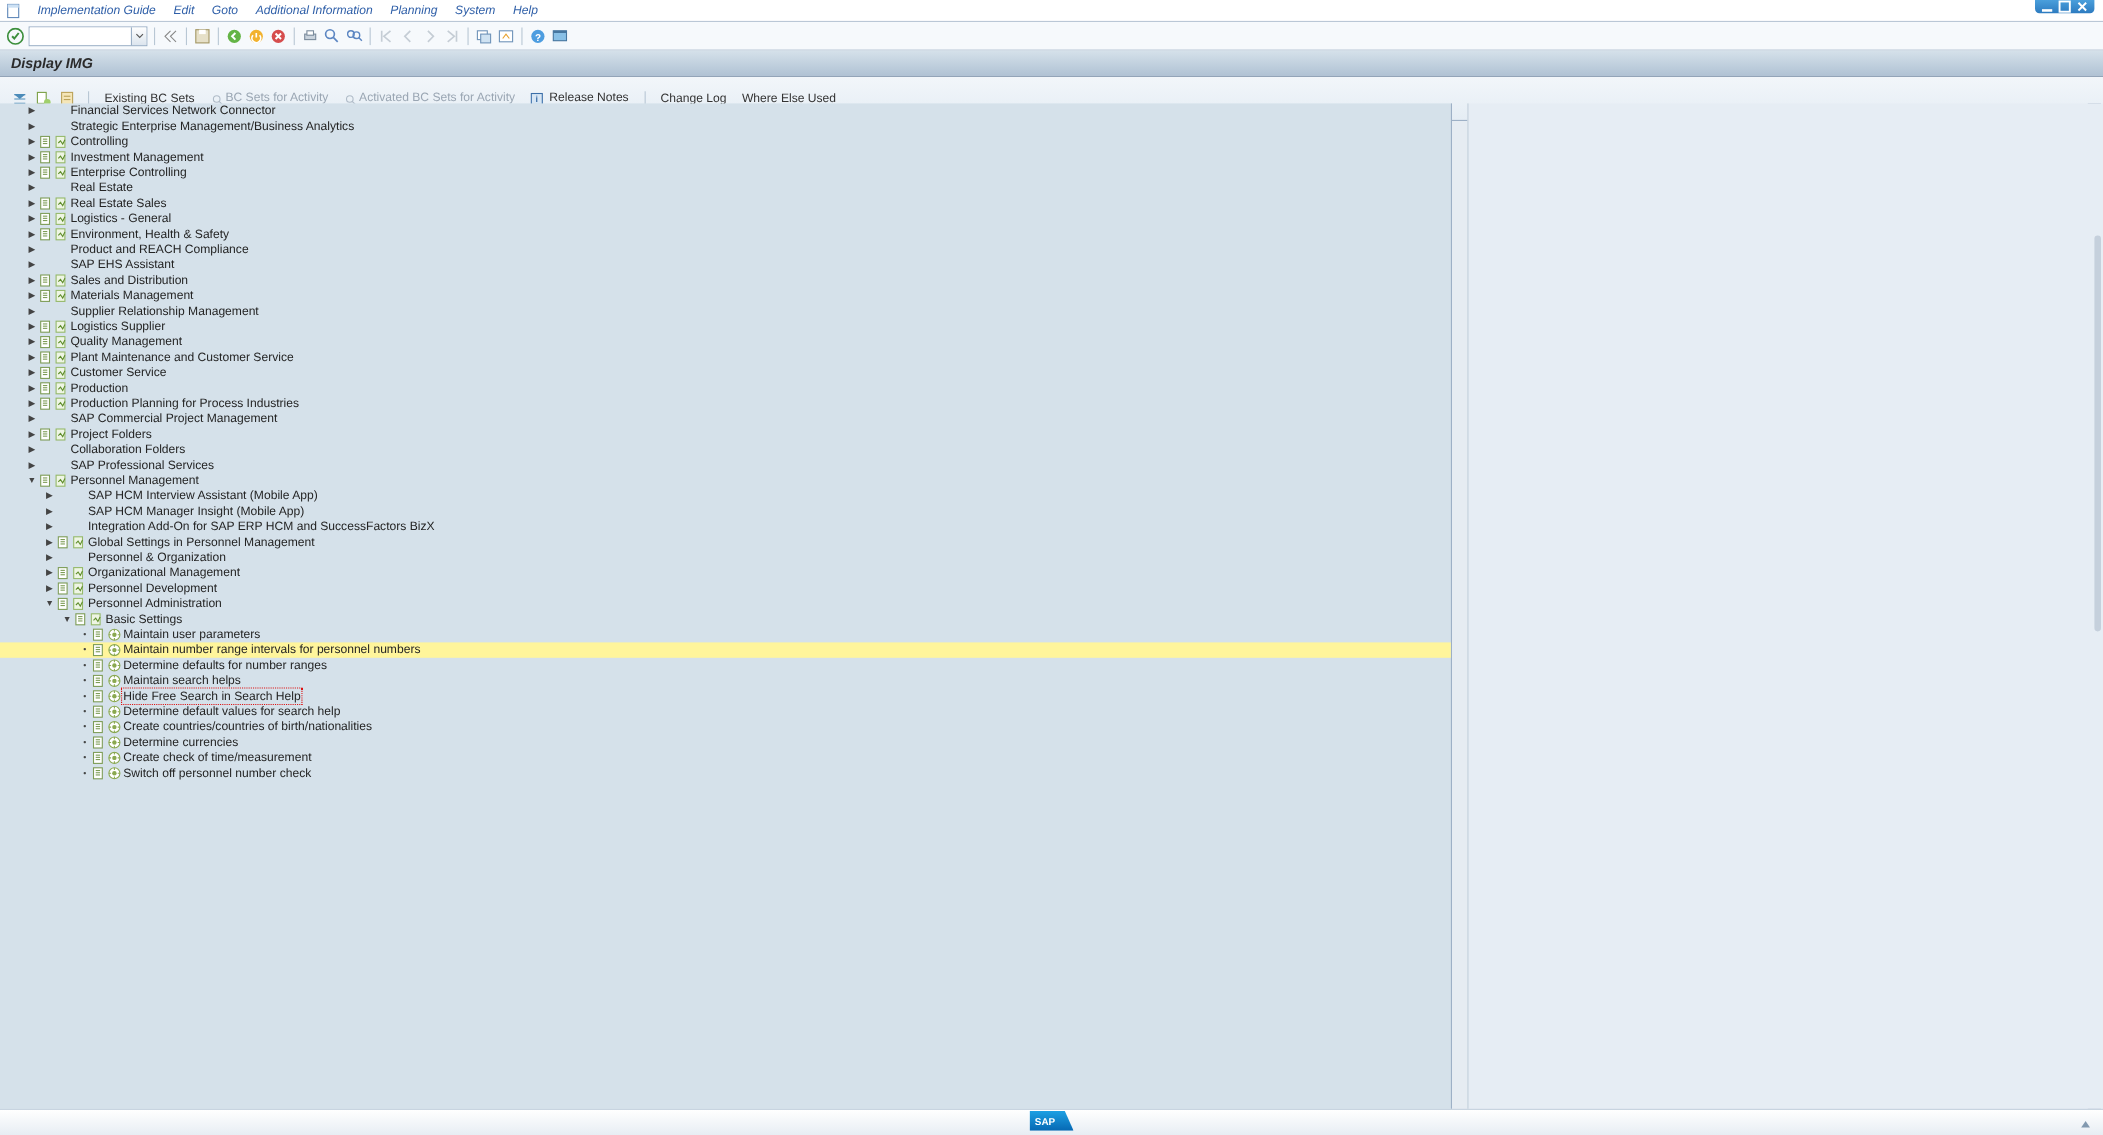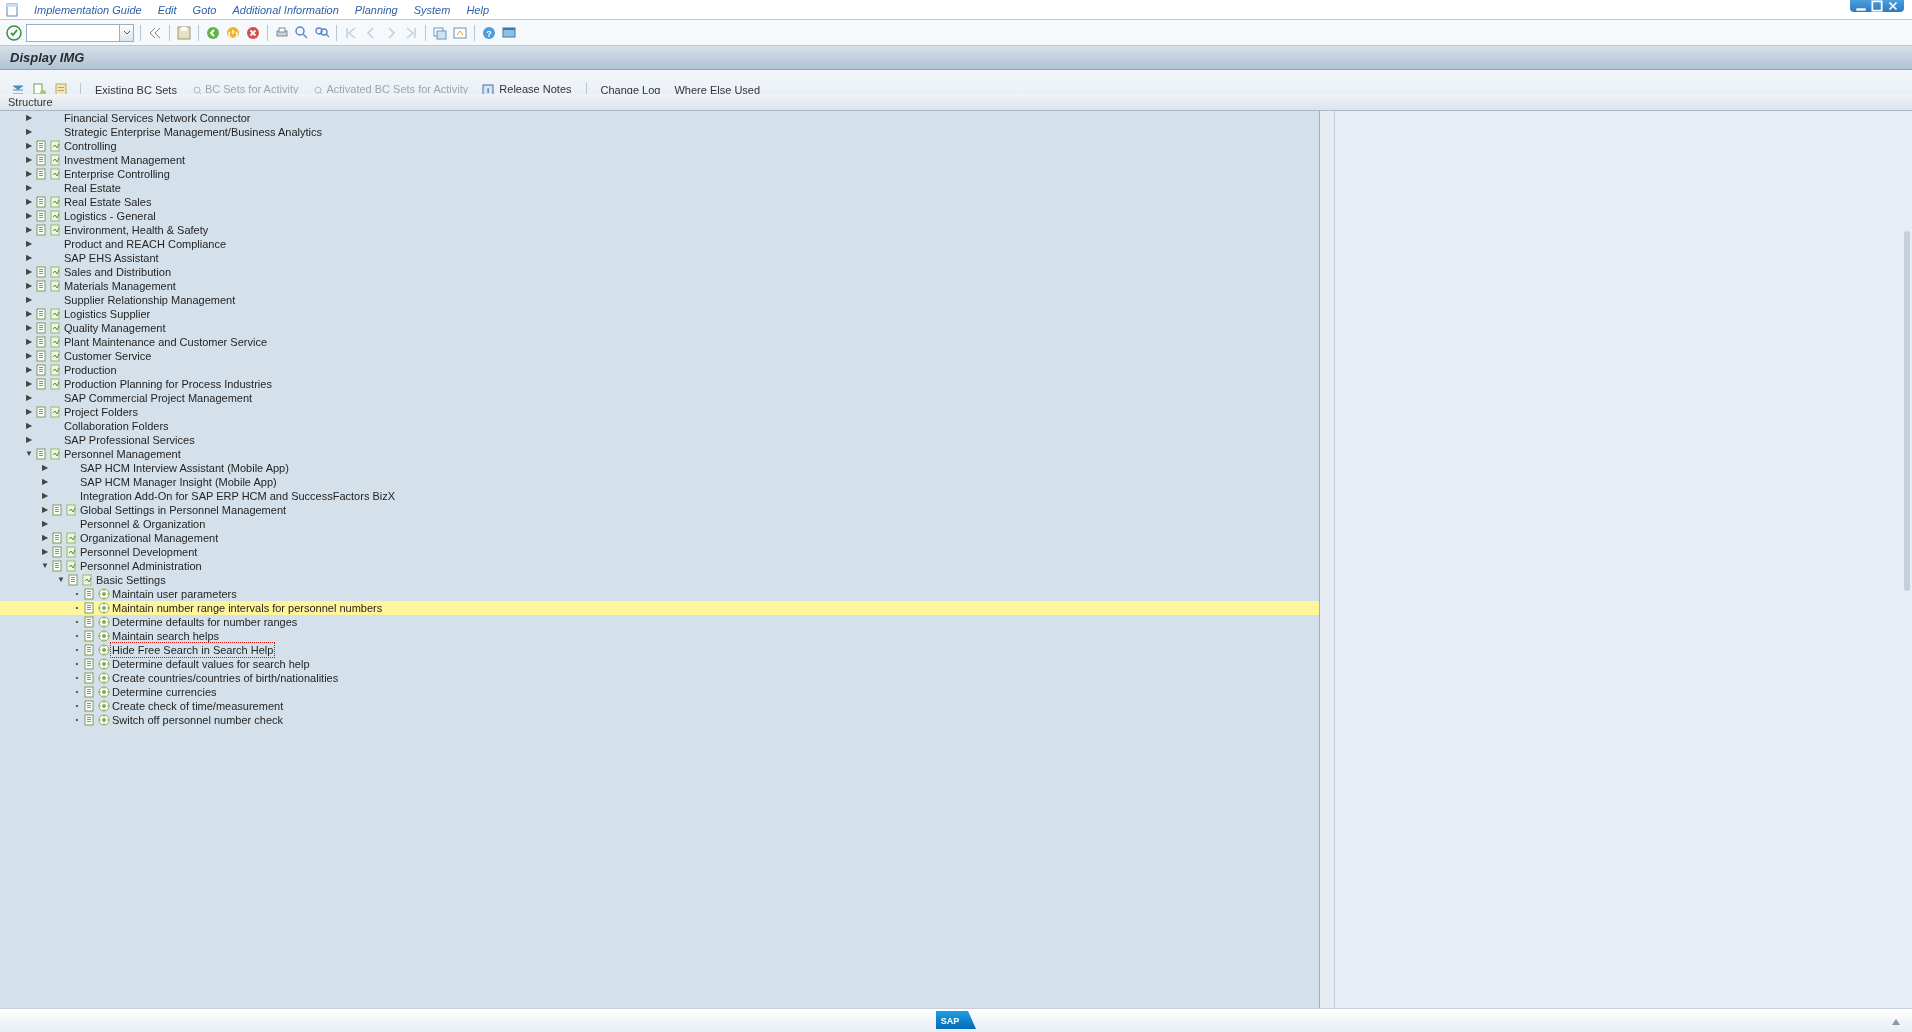--- a/index.html
+++ b/index.html
@@ -240,21 +240,20 @@
         <rect x="1" y="1" width="10" height="10" fill="#d7e6f4" stroke="#3a6ea8"></rect>
         <text x="6" y="9" font-size="8" fill="#3a6ea8" text-anchor="middle" font-weight="bold">i</text>
       </svg> <span>Release Notes</span></span>
   <span class="apptb-sep"></span>
   <span class="txtbtn">Change Log</span>
   <span class="txtbtn">Where Else Used</span>
 </div>
 
 <div class="tree-wrap">
   <div class="tree-panel">
-    <div class="tree-header">Structure</div>
     <div class="tree-body-outer">
       <div class="tree-body">
         <ul class="tree" id="tree-root">
             <li>
               <span class="node-indent" style="width: 24px;"></span>
               <span class="expander">▶</span>
               <span class="ic-doc"></span>
               <span class="ic-act"></span>
               <span class="node-label">Financial Services Network Connector</span>
             </li>

